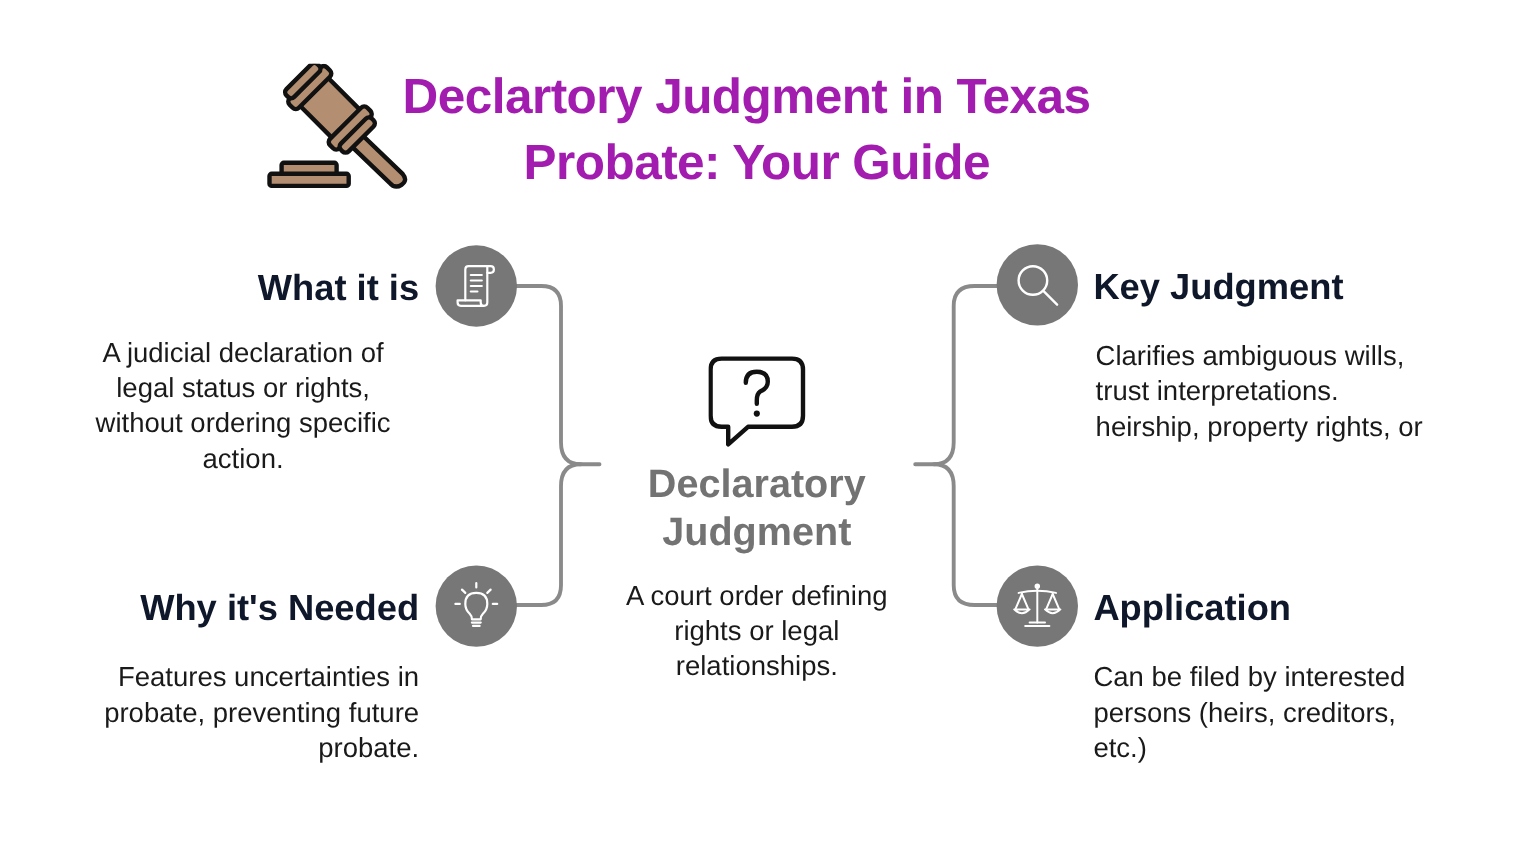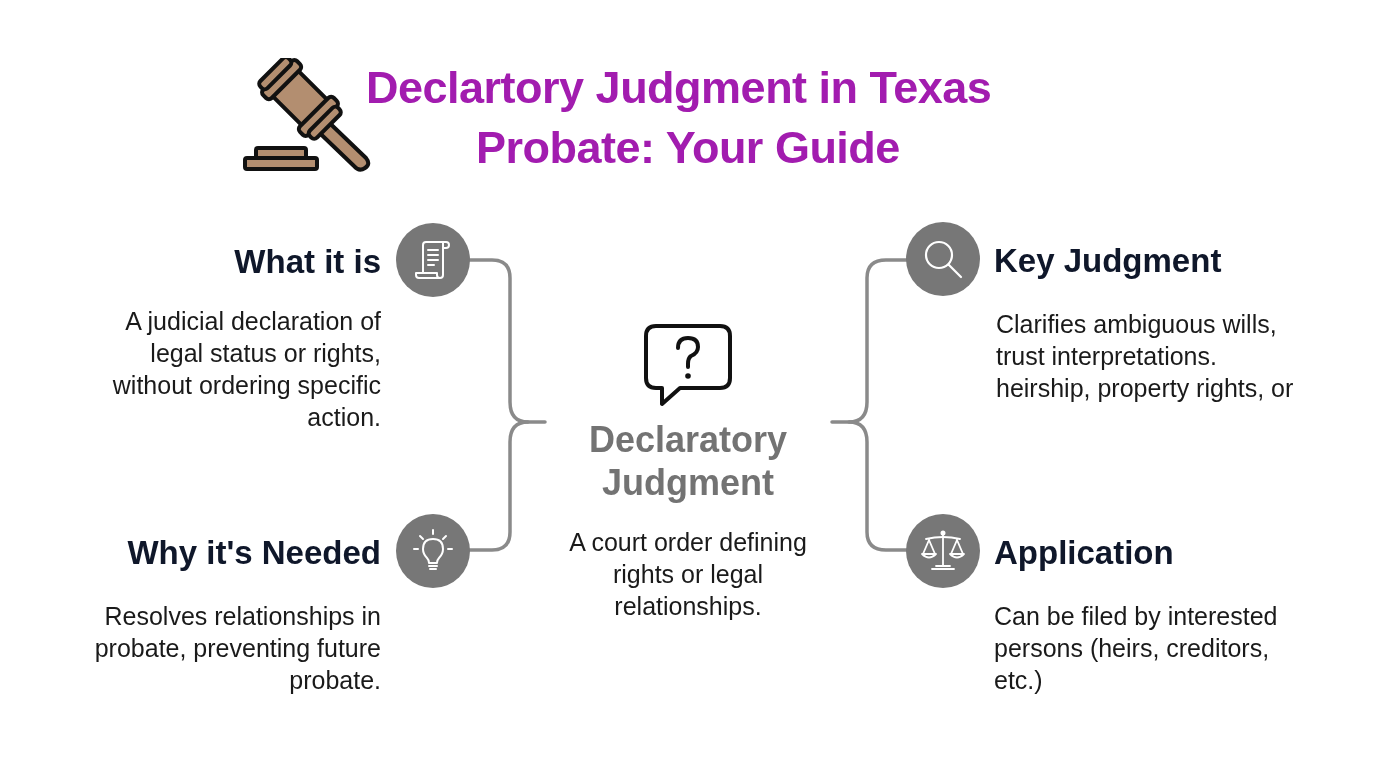--- a/index.html
+++ b/index.html
@@ -77,21 +77,21 @@
     <g fill="none" stroke="#fff" stroke-width="2" stroke-linejoin="round" stroke-linecap="round">
       <path d="M13 36 L13 8 Q13 5 16 5 L36 5 Q39 5 39 8 Q39 11 36 11 L33 11"></path>
       <path d="M33 5 L33 38 Q33 41 30 41 L9 41 Q6 41 6 38 L6 36 L27 36 L27 38 Q27 41 30 41"></path>
       <line x1="18" y1="13" x2="28" y2="13"></line>
       <line x1="18" y1="18" x2="28" y2="18"></line>
       <line x1="18" y1="23" x2="28" y2="23"></line>
       <line x1="18" y1="28" x2="24" y2="28"></line>
     </g>
   </svg>
 </div>
-<div class="body-text right-align" style="right:995px; top:305px; width:320px;">
+<div class="body-text right-align" style="right:995px; top:305px; width:320px;text-align:center;">
   <div>A judicial declaration of</div>
   <div>legal status or rights,</div>
   <div>without ordering specific</div>
   <div>action.</div>
 </div>
 
 <div class="heading right-align" style="right:995px; top:533px;">Why it's Needed</div>
 <div class="circle" style="left:396px; top:514px;">
   <svg width="50" height="50" viewBox="0 0 50 50">
     <g fill="none" stroke="#fff" stroke-width="2" stroke-linecap="round" stroke-linejoin="round">
@@ -100,21 +100,21 @@
       <line x1="38" y1="10" x2="35" y2="13"></line>
       <line x1="6" y1="23" x2="10" y2="23"></line>
       <line x1="40" y1="23" x2="44" y2="23"></line>
       <path d="M25 13 Q15 13 15 23 Q15 28 19 32 Q21 34 21 37 L29 37 Q29 34 31 32 Q35 28 35 23 Q35 13 25 13 Z"></path>
       <line x1="21" y1="40" x2="29" y2="40"></line>
       <line x1="22" y1="43" x2="28" y2="43"></line>
     </g>
   </svg>
 </div>
 <div class="body-text right-align" style="right:995px; top:600px; width:320px;">
-  <div>Resolves relationships in</div>
+  <div>Features uncertainties in</div>
   <div>probate, preventing future</div>
   <div>probate.</div>
 </div>
 
 <div class="abs" style="left:644px; top:322px; width:90px; height:86px;">
   <svg width="90" height="86" viewBox="0 0 90 86">
     <g fill="none" stroke="#111" stroke-width="4" stroke-linejoin="round" stroke-linecap="round">
       <path d="M12 4 L76 4 Q86 4 86 14 L86 56 Q86 66 76 66 L36 66 L18 82 L18 66 L12 66 Q2 66 2 56 L2 14 Q2 4 12 4 Z"></path>
       <path d="M34 26 Q34 16 44 16 Q54 16 54 25 Q54 31 47 34 Q44 36 44 42 L44 45"></path>
     </g>

